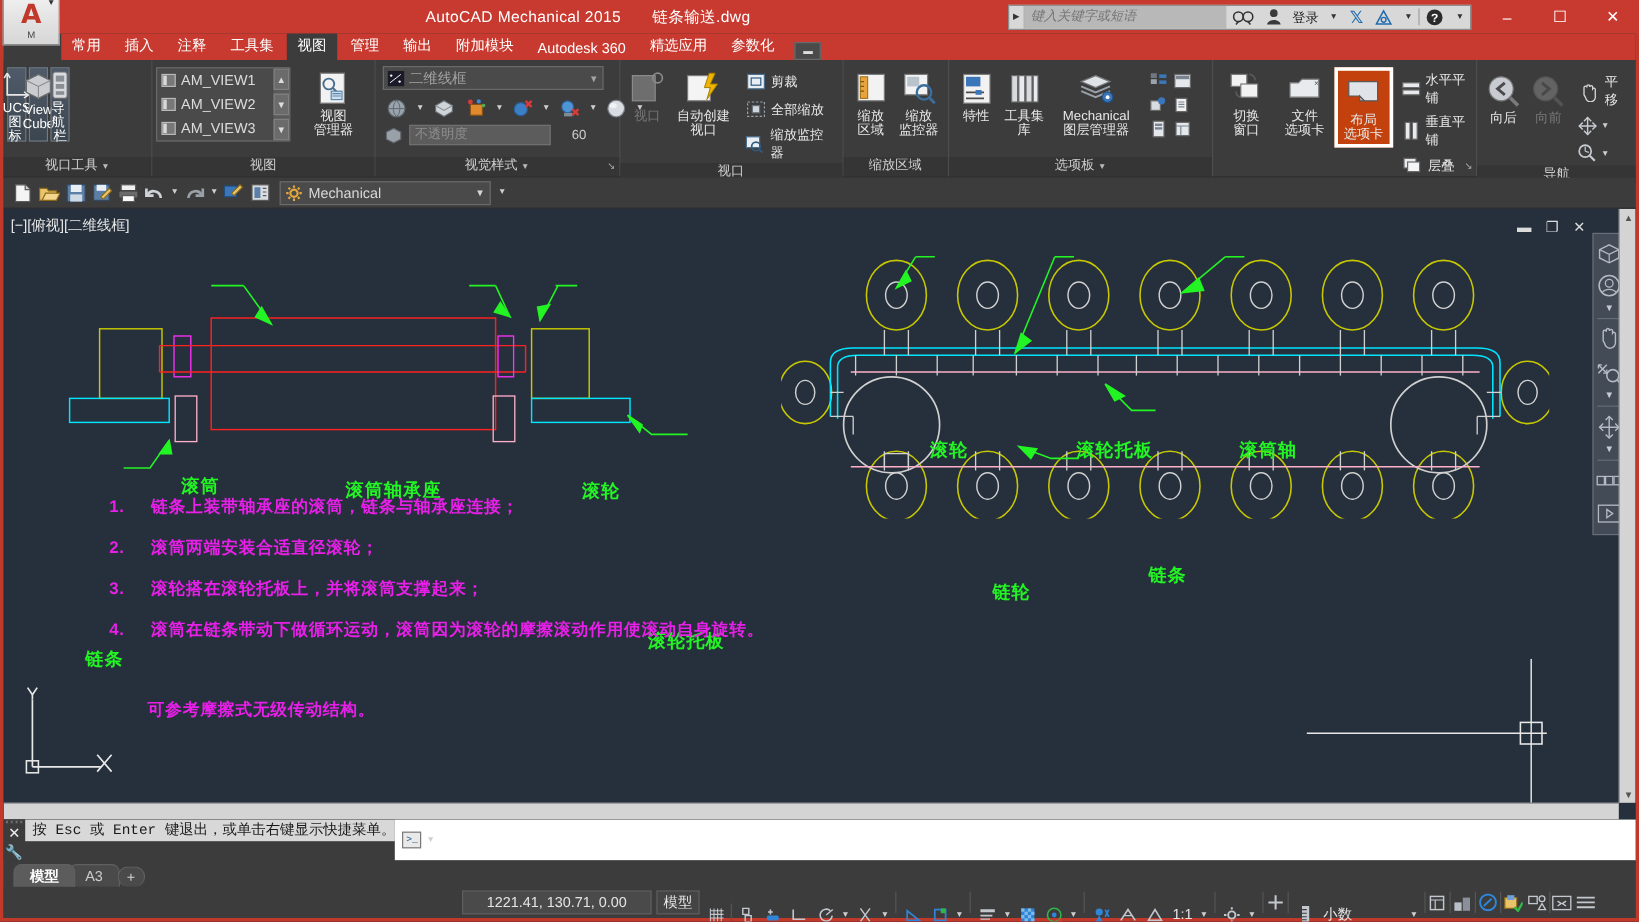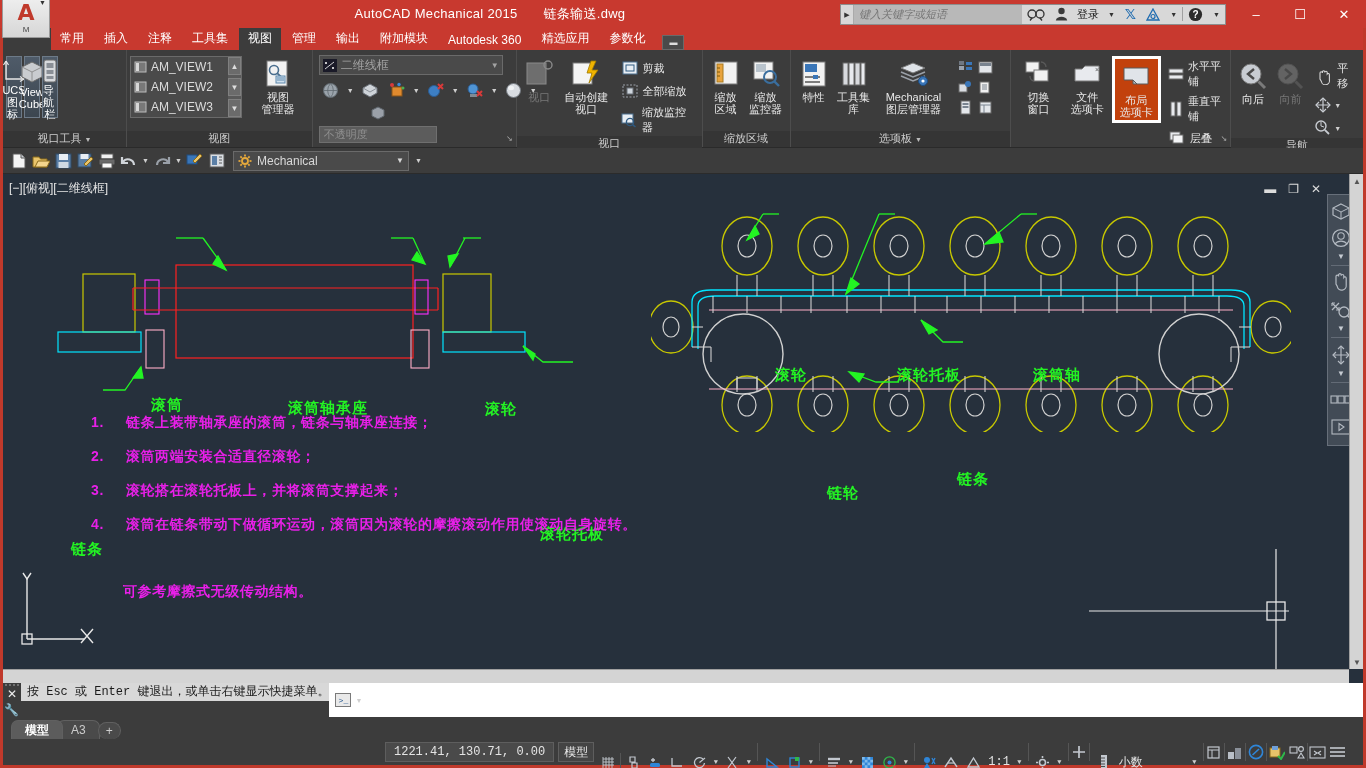--- a/index.html
+++ b/index.html
@@ -123,21 +123,21 @@
   .vl-scroll { position:absolute; right:0; top:0; width:13px; height:100%;
                background:#5a5a5a; display:flex; flex-direction:column; justify-content:space-between;}
   .vl-scroll div { height:18px; display:flex;align-items:center;justify-content:center;font-size:8px;color:#ddd;
                    background:#6b6b6b; border:1px solid #808080;}
 
   .vs-combo {
     width: 184px; height: 20px; background:#4a4a4a; border:1px solid #6a6a6a;
     display:flex; align-items:center; gap:4px; padding:0 3px; color:#a3a3a3; font-size:12px;
   }
   .vs-combo .caret { margin-left:auto; font-size:8px; }
-  .opacity-row { display:flex; align-items:center; gap:4px; margin-top:3px;flex-direction:column; }
+  .opacity-row { display:flex; align-items:center; gap:4px; margin-top:3px; }
   .opacity-field {
     width:118px; height:17px; background:#5c5c5c; border:1px solid #6f6f6f;
     font-size:11px; color:#8e8e8e; padding-left:4px; line-height:15px; font-style:normal;
   }
   .opacity-val { font-size:11px; color:#cfcfcf; width:26px; text-align:right; }
 
   .minigrid { display:flex; flex-direction:column; gap:2px; }
   .minirow { display:flex; gap:2px; }
   .miniico { width:18px;height:18px;display:flex;align-items:center;justify-content:center;
              border:1px solid transparent; }
@@ -221,21 +221,21 @@
   .tabstrip { position:absolute; top:0; left:0; height:22px; display:flex; align-items:flex-end; padding-left:8px;}
   .ltab {
     height:19px; padding:0 13px; font-size:12px; color:#cccccc;
     background:#4a4a4a; border:1px solid #606060; border-bottom:none;
     border-radius:7px 7px 0 0; display:flex; align-items:center; margin-right:-6px;
   }
   .ltab.active { background:#5c5c5c; color:#ffffff; font-weight:bold; z-index:2; }
   .ltab.plus { padding:0 7px; border-radius:9px; height:17px; margin-left:4px; color:#cfcfcf;}
   .sbar-row {
     position:absolute; bottom:0; left:0; right:13px; height:26px; background:#3c3c3c;
-    display:flex; align-items:center;font-family:Liberation Mono, monospace;
+    display:flex; align-items:center;
   }
   .coords {
     height:20px; min-width:158px; background:#4a4a4a; border:1px solid #5e5e5e;
     display:flex;align-items:center;justify-content:center; color:#e4e4e4; font-size:12px;
     margin-left:4px; padding:0 8px;
   }
   .sb-grp { display:flex; align-items:center; gap:2px; padding:0 4px; height:22px;margin-top:20px; }
   .sb-sep { width:1px; height:18px; background:#555; }
   .sb-ico { width:20px;height:20px;display:flex;align-items:center;justify-content:center;
             color:#cfcfcf; font-size:12px; }

